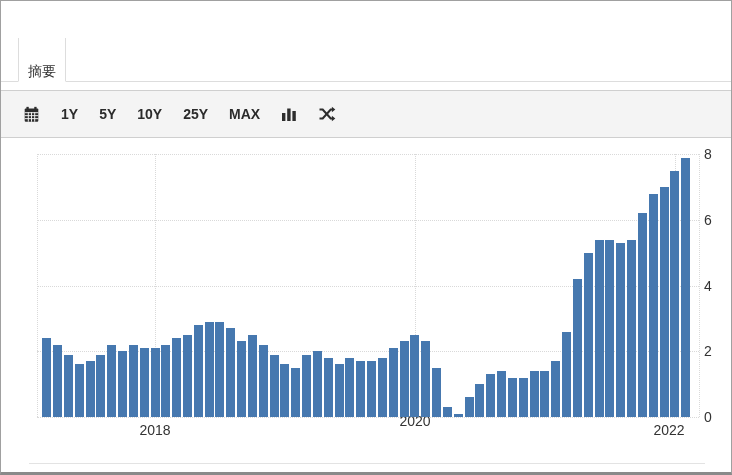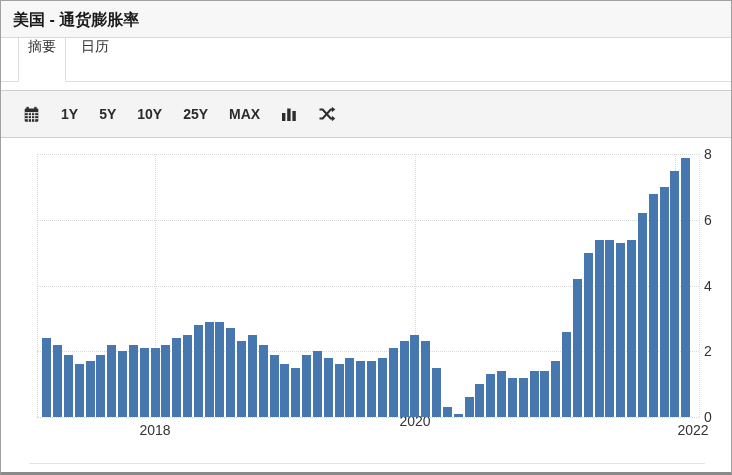--- a/index.html
+++ b/index.html
@@ -11,21 +11,21 @@
   .titlebar {
     position: absolute; top: 0; left: 0; right: 0; height: 37px;
     background: #f7f7f7; border-bottom: 1px solid #d8d8d8;
     padding: 9px 12px 0; font-size: 16px; font-weight: bold; color: #1a1a1a;
   }
   .tabs {
     position: absolute; top: 37px; left: 0; right: 0; height: 44px;
     display: flex; align-items: stretch; padding-left: 17px;
     border-bottom: 1px solid #ddd; background: #fff;
   }
-  .tab { display: flex; align-items: flex-start; font-size: 14px; color: #333; cursor: pointer; }
+  .tab { display: flex; align-items: flex-end; font-size: 14px; color: #333; cursor: pointer; }
   .tab.active {
     padding: 0 9px; background: #fff; border-left: 1px solid #ddd; border-right: 1px solid #ddd;
     margin-bottom: -1px; border-bottom: 1px solid #fff;
   }
   .tab.plain { padding: 0 12px; margin-left: 3px; }
   .caret {
     display: inline-block; width: 0; height: 0; margin-left: 6px;
     border-left: 4px solid transparent; border-right: 4px solid transparent;
     border-top: 5px solid #333;
   }
@@ -49,30 +49,24 @@
     color: #8a8a8a; white-space: nowrap;
   }
   .attribution .sep { color: #b5b5b5; padding: 0 4px; }
   .attribution .provider { color: #a4a9ad; word-spacing: 3px; }
 </style>
 </head>
 <body>
 
 <div class="window">
 
-  <div class="titlebar">
-    <span>美国 - 通货膨胀率</span>
-  </div>
 
   <div class="tabs">
     <div class="tab active">
       <span>摘要</span>
-    </div>
-    <div class="tab plain">
-      <span>日历</span>
     </div>
   </div>
 
   <div class="toolbar">
     <span class="tool-icon">
       <svg width="17" height="17" viewBox="0 0 16 16">
         <rect x="3.2" y="0.8" width="2.2" height="3" fill="#2d2d2d"></rect>
         <rect x="10.6" y="0.8" width="2.2" height="3" fill="#2d2d2d"></rect>
         <rect x="1.6" y="2.4" width="12.8" height="12.4" rx="1" fill="#2d2d2d"></rect>
         <path d="M1.6 6.3h12.8 M1.6 9.1h12.8 M1.6 11.9h12.8 M5 5.8v9 M8 5.8v9 M11 5.8v9" stroke="#f4f4f4" stroke-width="0.9" fill="none"></path>
@@ -111,21 +105,21 @@
       <div class="ytick" style="left: 703px; top: 74px;">6</div>
       <div class="grid-h" style="left: 36px; width: 662px; top: 16px;"></div>
       <div class="ytick" style="left: 703px; top: 8px;">8</div>
       <div class="grid-v" style="left: 36px; top: 16px; height: 263px;"></div>
       <div class="grid-v" style="left: 698px; top: 16px; height: 263px;"></div>
       <div class="grid-v" style="left: 154px; top: 16px; height: 263px;"></div>
       <div class="xtick" style="left: 154px; top: 284px;">2018</div>
       <div class="grid-v" style="left: 414px; top: 16px; height: 263px;"></div>
       <div class="xtick" style="left: 414px; top: 275px;">2020</div>
       <div class="grid-v" style="left: 674px; top: 16px; height: 263px;"></div>
-      <div class="xtick" style="left: 692px; top: 284px;">2022</div>
+      <div class="xtick" style="left: 668px; top: 284px;">2022</div>
       <div class="bar" title="2017-03: 2.4" style="left: 41px; width: 9px; top: 200px; height: 79px; background: rgb(70, 120, 175);"></div>
       <div class="bar" title="2017-04: 2.2" style="left: 52px; width: 9px; top: 207px; height: 72px; background: rgb(70, 120, 175);"></div>
       <div class="bar" title="2017-05: 1.9" style="left: 63px; width: 9px; top: 217px; height: 62px; background: rgb(70, 120, 175);"></div>
       <div class="bar" title="2017-06: 1.6" style="left: 74px; width: 9px; top: 226px; height: 53px; background: rgb(70, 120, 175);"></div>
       <div class="bar" title="2017-07: 1.7" style="left: 85px; width: 9px; top: 223px; height: 56px; background: rgb(70, 120, 175);"></div>
       <div class="bar" title="2017-08: 1.9" style="left: 95px; width: 9px; top: 217px; height: 62px; background: rgb(70, 120, 175);"></div>
       <div class="bar" title="2017-09: 2.2" style="left: 106px; width: 9px; top: 207px; height: 72px; background: rgb(70, 120, 175);"></div>
       <div class="bar" title="2017-10: 2" style="left: 117px; width: 9px; top: 213px; height: 66px; background: rgb(70, 120, 175);"></div>
       <div class="bar" title="2017-11: 2.2" style="left: 128px; width: 9px; top: 207px; height: 72px; background: rgb(70, 120, 175);"></div>
       <div class="bar" title="2017-12: 2.1" style="left: 139px; width: 9px; top: 210px; height: 69px; background: rgb(70, 120, 175);"></div>

